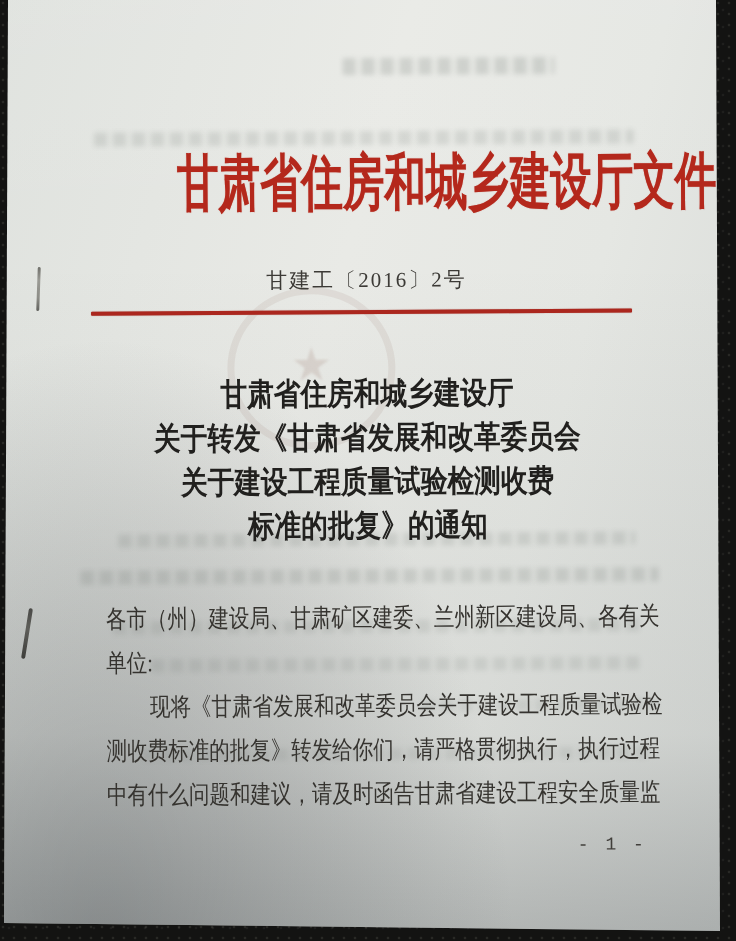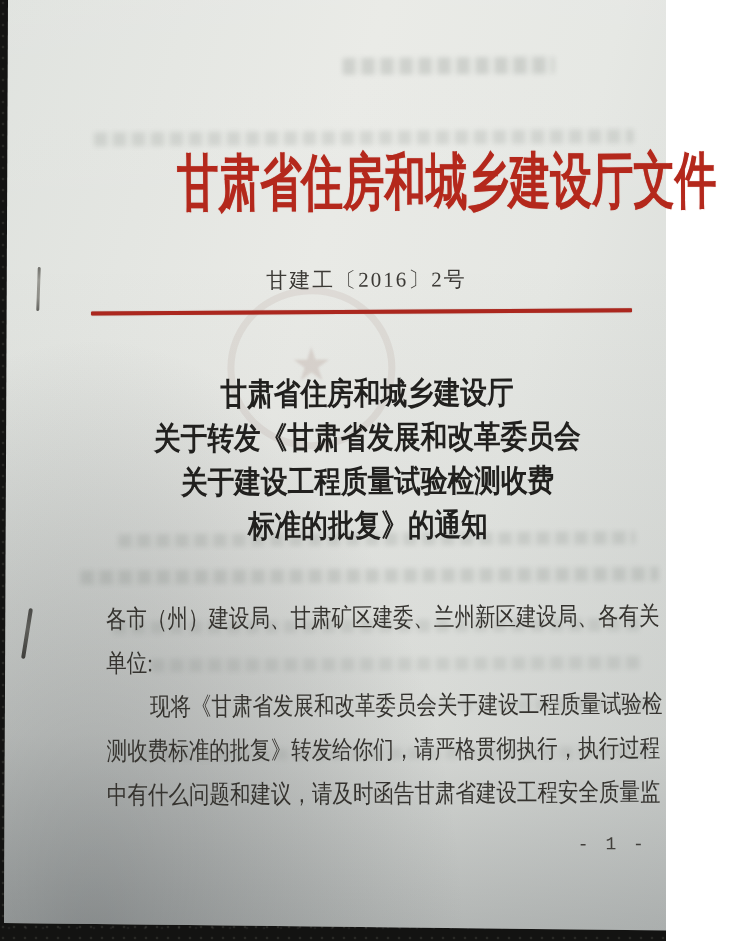--- a/index.html
+++ b/index.html
@@ -1,21 +1,21 @@
 <!DOCTYPE html>
 <html><head>
 <meta charset="utf-8">
 <style>
   * { margin:0; padding:0; box-sizing:border-box; }
   html,body { width:736px; height:941px; }
   body { font-family:"Liberation Serif", serif; overflow:hidden; }
 
   
   .photo {
-    position:relative; width:666px; height:941px;
+    position:relative; width:736px; height:941px;
     background-color:#131312;
     background-image:
       radial-gradient(circle at 3px 3px, rgba(128,128,118,0.20) 1px, transparent 1.7px),
       radial-gradient(circle at 9px 10px, rgba(95,95,88,0.16) 1px, transparent 1.7px);
     background-size:11px 11px, 17px 17px;
   }
 
   
   .paper {
     position:absolute; inset:0;

